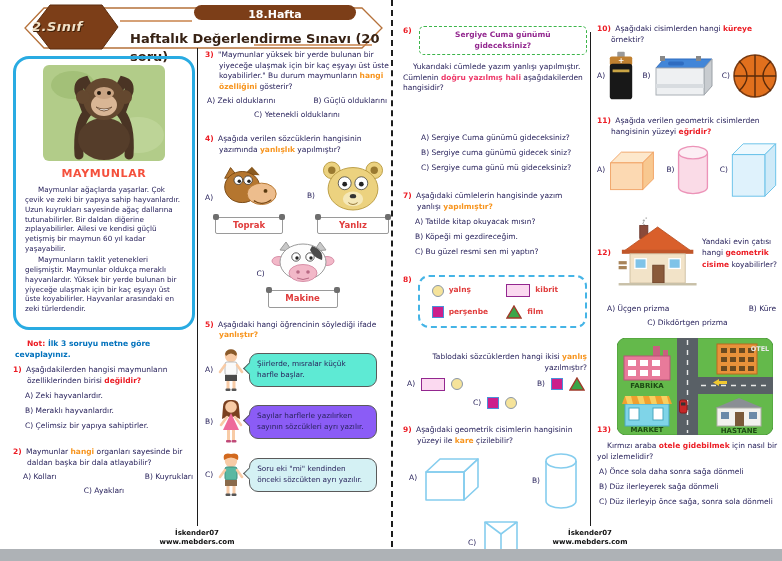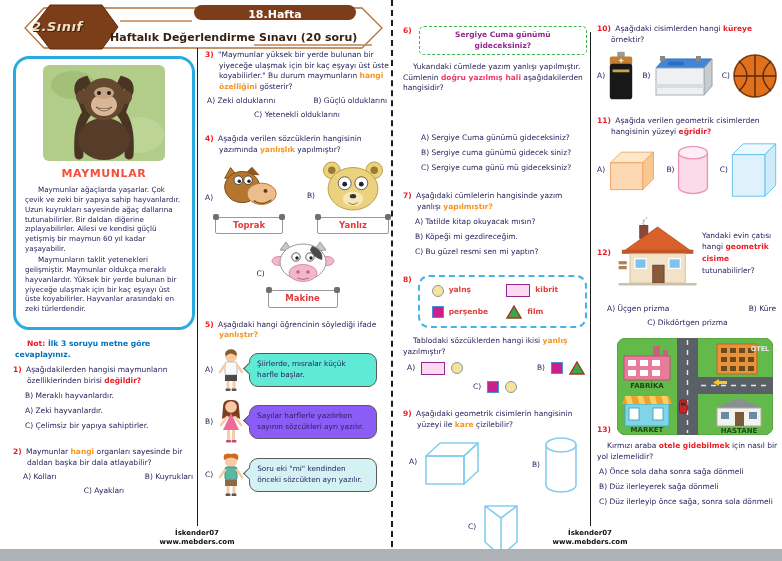--- a/index.html
+++ b/index.html
@@ -15,21 +15,21 @@
   #div-right { left:590px; top:32px; height:494px; }
 
   
   .header { position:absolute; left:22px; top:4px; width:362px; height:46px; }
   .header svg { position:absolute; left:0; top:0; }
   .badge-text { position:absolute; left:10px; top:14px; width:84px; text-align:left;
     font-size:13px; font-weight:bold; font-style:italic; color:#f2e2c8;
     text-shadow:1px 1px 0 #3d1f08; letter-spacing:0.5px; }
   .week-text { position:absolute; left:172px; top:3px; width:162px; text-align:center;
     font-size:11px; font-weight:bold; color:#ffffff; }
-  .subtitle { position:absolute; left:88px; top:26px; font-size:11px; font-weight:bold; color:#33221445; color:#372214; }
+  .subtitle { position:absolute; left:108px; top:26px; font-size:13px; font-weight:bold; color:#33221445; color:#372214; }
 
   .col { position:absolute; }
   #col-left { left:13px;  top:56px; width:182px; }
   #col-mid  { left:205px; top:50px; width:184px; }
   #col-r1   { left:403px; top:26px; width:184px; }
   #col-r2   { left:597px; top:24px; width:181px; }
 
   
   .reading-box { border:3px solid #29abe2; border-radius:16px; padding:6px 9px 8px 9px; height:274px; overflow:hidden; }
   .reading-box svg { display:block; margin:0 auto; }
@@ -156,22 +156,22 @@
 
   <div class="note">
     <span class="note-label">Not:</span><span class="note-text"> İlk 3 soruyu metne göre cevaplayınız.</span>
   </div>
 
   <div class="q">
     <div class="qtext">
       <span class="qnum">1)</span>
       <span>Aşağıdakilerden hangisi maymunların özelliklerinden birisi </span><span class="hl-red">değildir?</span><span></span>
     </div>
+    <div class="opt">A)  Zeki hayvanlardır.</div>
     <div class="opt">B)  Meraklı hayvanlardır.</div>
-    <div class="opt">A)  Zeki hayvanlardır.</div>
     <div class="opt">C)  Çelimsiz bir yapıya sahiptirler.</div>
   </div>
 
   <div class="q" style="margin-top:16px;">
     <div class="qtext">
       <span class="qnum">2)</span>
       <span>Maymunlar </span><span class="hl-orange">hangi</span><span> organları sayesinde bir daldan başka bir dala atlayabilir?</span>
     </div>
     <div class="opt-row">
       <span>A) Kolları</span>
@@ -364,21 +364,21 @@
             <span>perşenbe</span>
           </div>
         <div class="table-cell">
           <svg class="sh" width="16" height="14" viewBox="0 0 16 14">
               <polygon points="8,1 15,13 1,13" fill="#3aa648" stroke="#a03a2a" stroke-width="1.4"></polygon>
             </svg>
           <span>film</span>
           </div>
       </div>
     </div>
-    <div class="qtext" style="margin-top:8px; padding-left:0; text-indent:10px;">
+    <div class="qtext" style="margin-top:24px; padding-left:0; text-indent:10px;text-align:right;">
       <span>Tablodaki sözcüklerden hangi ikisi </span><span class="hl-orange">yanlış</span><span> yazılmıştır?</span>
     </div>
     <div class="opt-row shape-opts">
       <div>
         <span class="opt-letter">A)</span>
         <span class="sh sh-rect"></span>
         <span class="sh sh-circle"></span>
       </div>
       <div>
         <span class="opt-letter">B)</span>
@@ -518,21 +518,21 @@
         <rect x="6" y="42" width="88" height="5" fill="#c0562a"></rect>
         <rect x="16" y="47" width="68" height="36" fill="#f2e3c8" stroke="#c8b89a"></rect>
         <rect x="44" y="61" width="14" height="22" fill="#8a5a3a" stroke="#6a3f28"></rect>
         <rect x="22" y="53" width="14" height="12" fill="#7fc3e8" stroke="#ffffff" stroke-width="1.6"></rect>
         <rect x="64" y="53" width="14" height="12" fill="#7fc3e8" stroke="#ffffff" stroke-width="1.6"></rect>
         <rect x="2" y="83" width="96" height="3" fill="#c8c0a8"></rect>
         <rect x="2" y="56" width="10" height="4" fill="#a8845a"></rect>
           <rect x="2" y="62" width="10" height="4" fill="#a8845a"></rect>
       </svg>
       <div class="q12-text">
-        <span>Yandaki evin çatısı hangi </span><span class="hl-red">geometrik cisime</span><span> tutunabilirler?</span>
+        <span>Yandaki evin çatısı hangi </span><span class="hl-red">geometrik cisime</span><span> koyabilirler?</span>
       </div>
     </div>
     <div class="opt-row" style="margin-top:8px;">
       <span>A) Üçgen prizma</span>
       <span>B)  Küre</span>
     </div>
     <div class="opt-center">C) Dikdörtgen prizma</div>
   </div>
 
   <div class="q" style="margin-top:10px;">

